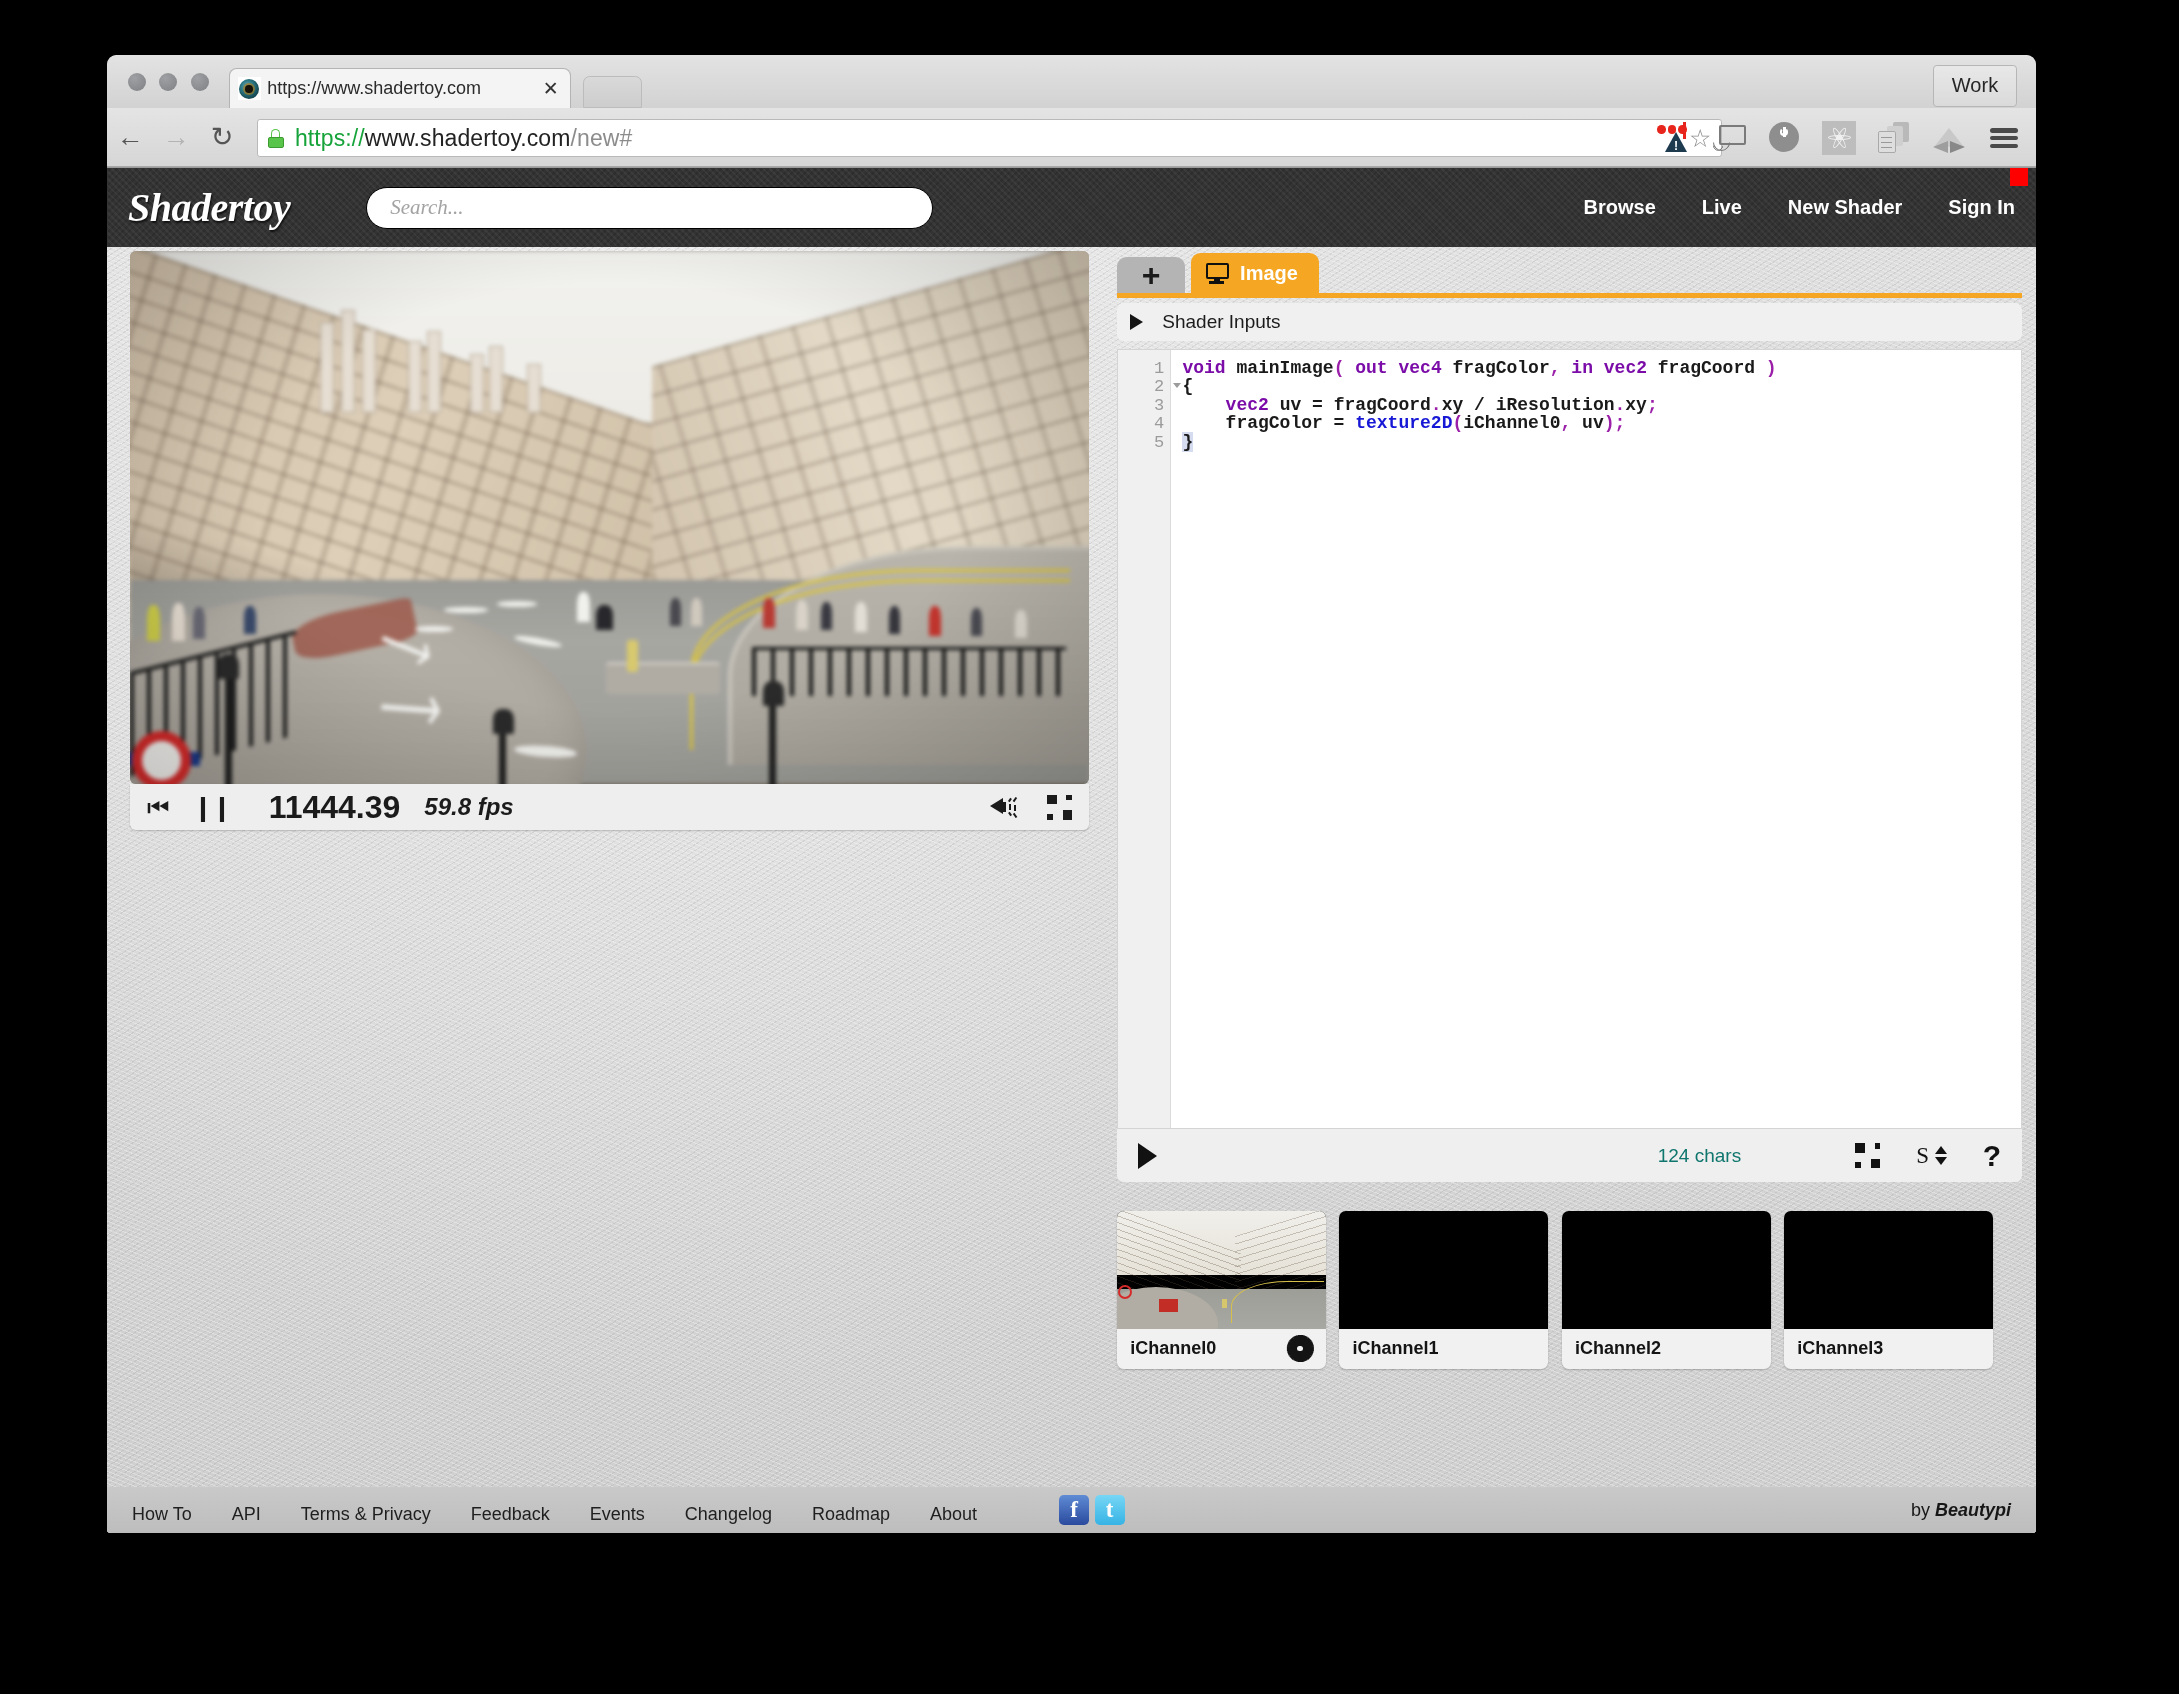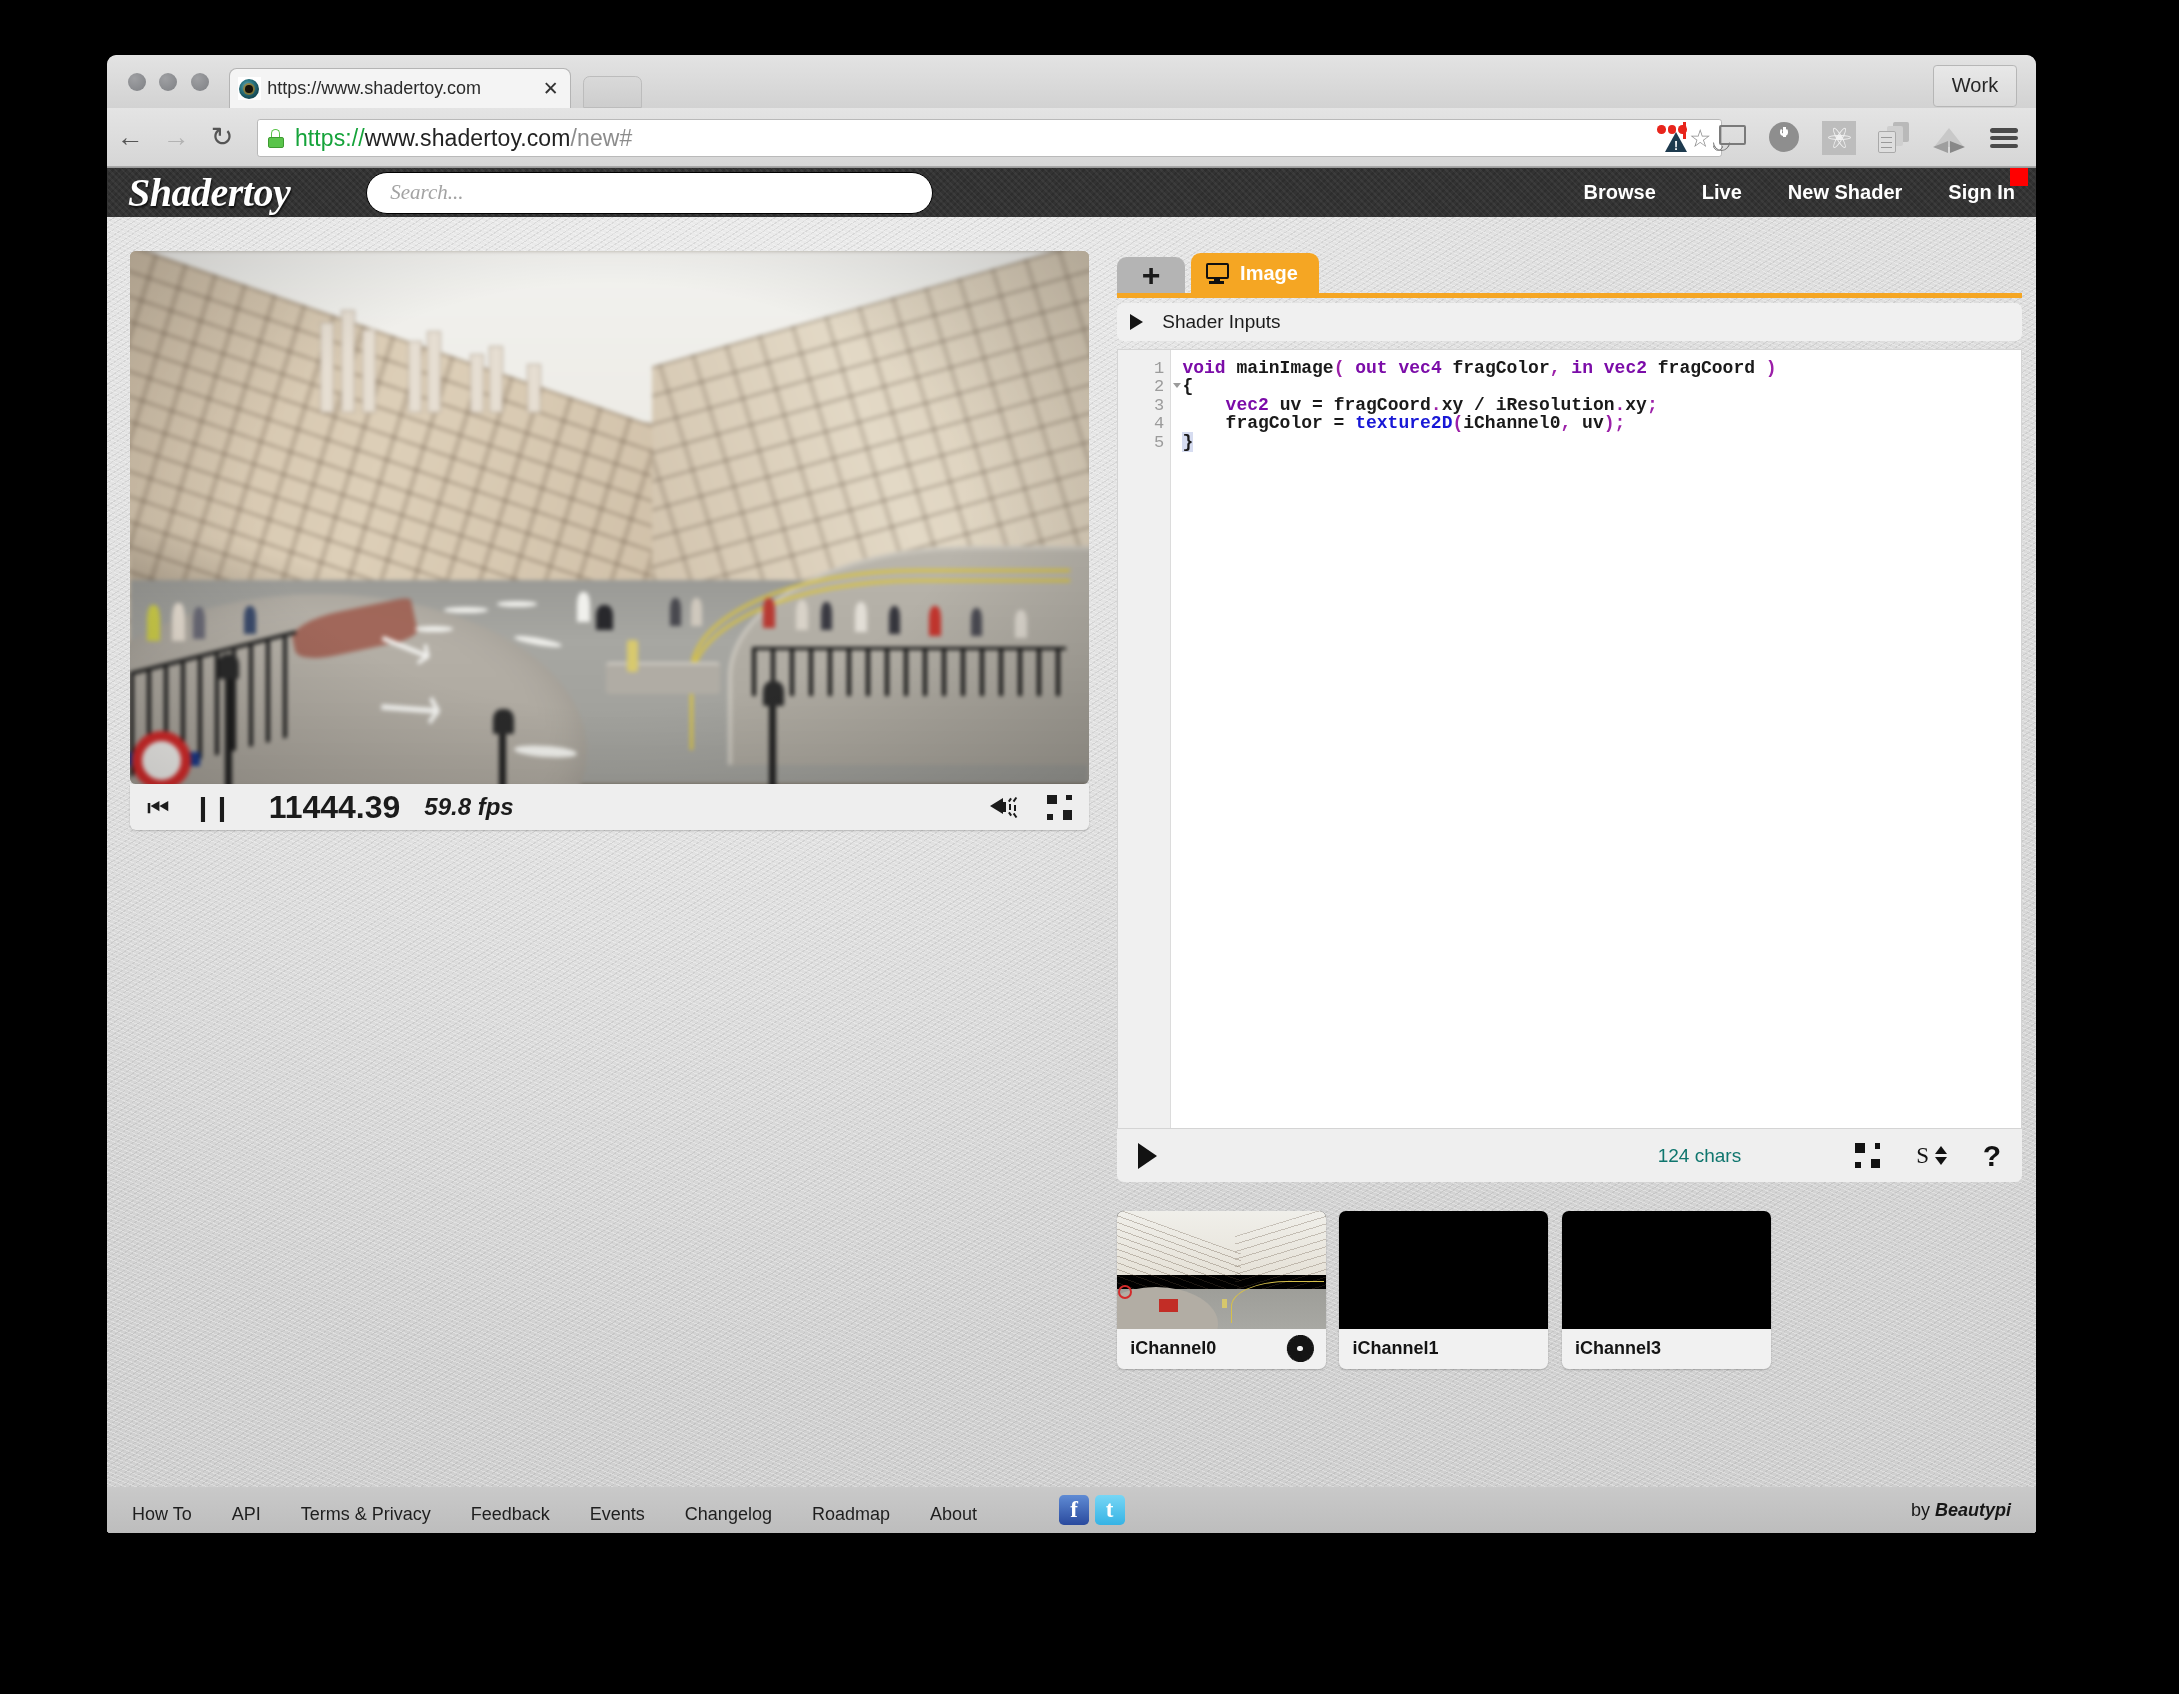--- a/index.html
+++ b/index.html
@@ -176,21 +176,21 @@
     background-color: #d8d8d8;
     background-image:
       repeating-linear-gradient(22deg, rgba(255,255,255,.30) 0 1px, rgba(0,0,0,0) 1px 3.8px),
       repeating-linear-gradient(-34deg, rgba(120,120,120,.15) 0 1px, rgba(0,0,0,0) 1px 4.8px),
       radial-gradient(circle at 30% 20%, rgba(255,255,255,.45), rgba(0,0,0,0) 55%),
       linear-gradient(to bottom, #e0e0e0, #cfcfcf);
     overflow: hidden;
   }
 
   #site-header {
-    position: relative; height: 50px;
+    position: relative; height: 80px;
     background-color: #333333;
     background-image:
       repeating-linear-gradient(45deg, rgba(255,255,255,.045) 0 1.9px, rgba(0,0,0,0) 1.9px 4.8px),
       repeating-linear-gradient(-45deg, rgba(0,0,0,.12) 0 1.9px, rgba(0,0,0,0) 1.9px 4.8px);
     border-top: 1px solid #9b9b9b;
     display: flex; align-items: center;
   }
   #logo {
     margin-left: 21px; font-family: "Liberation Serif", serif;
     font-size: 40px; font-weight: bold; font-style: italic; color: #fff;
@@ -786,20 +786,26 @@
           </div>
           <div class="channel">
             <div class="thumb"></div>
             <div class="cap">
               <span>iChannel1</span>
             </div>
           </div>
           <div class="channel">
             <div class="thumb"></div>
             <div class="cap">
+              <span>iChannel2</span>
+            </div>
+          </div>
+          <div class="channel">
+            <div class="thumb"></div>
+            <div class="cap">
               <span>iChannel3</span>
             </div>
           </div>
         </div>
     </div>
 
     <div id="site-footer">
       <div id="footer-links">
         <a class="footer-link">How To</a>
         <a class="footer-link">API</a>

